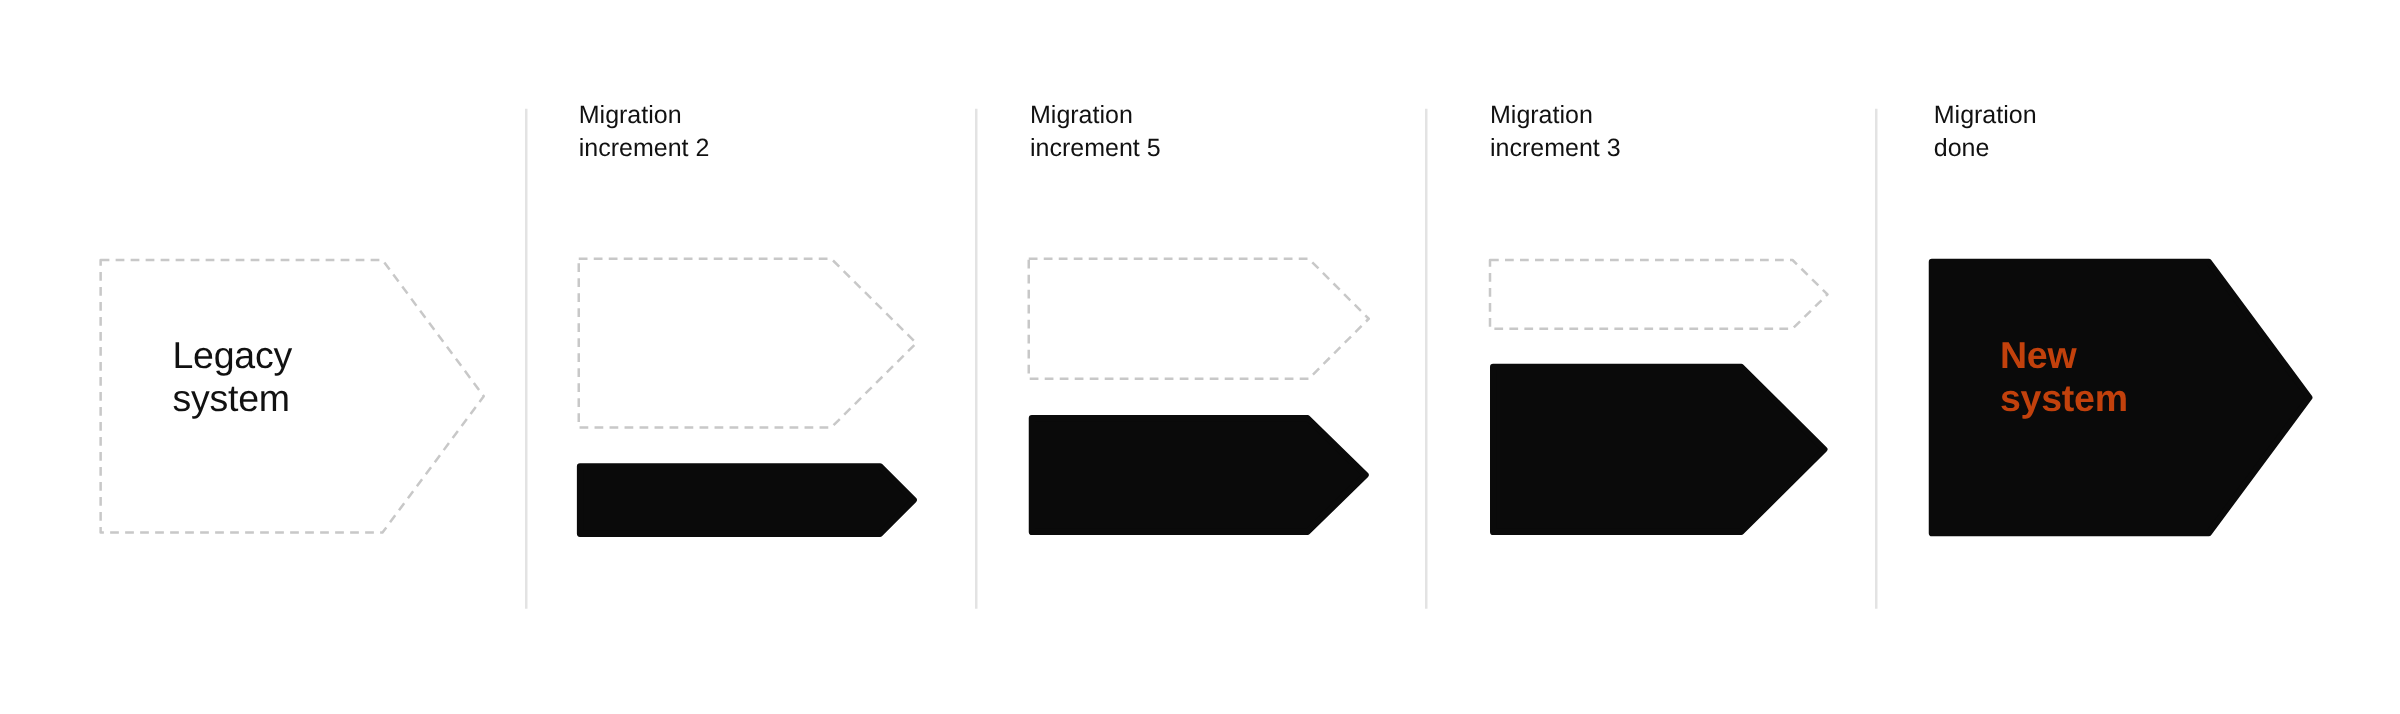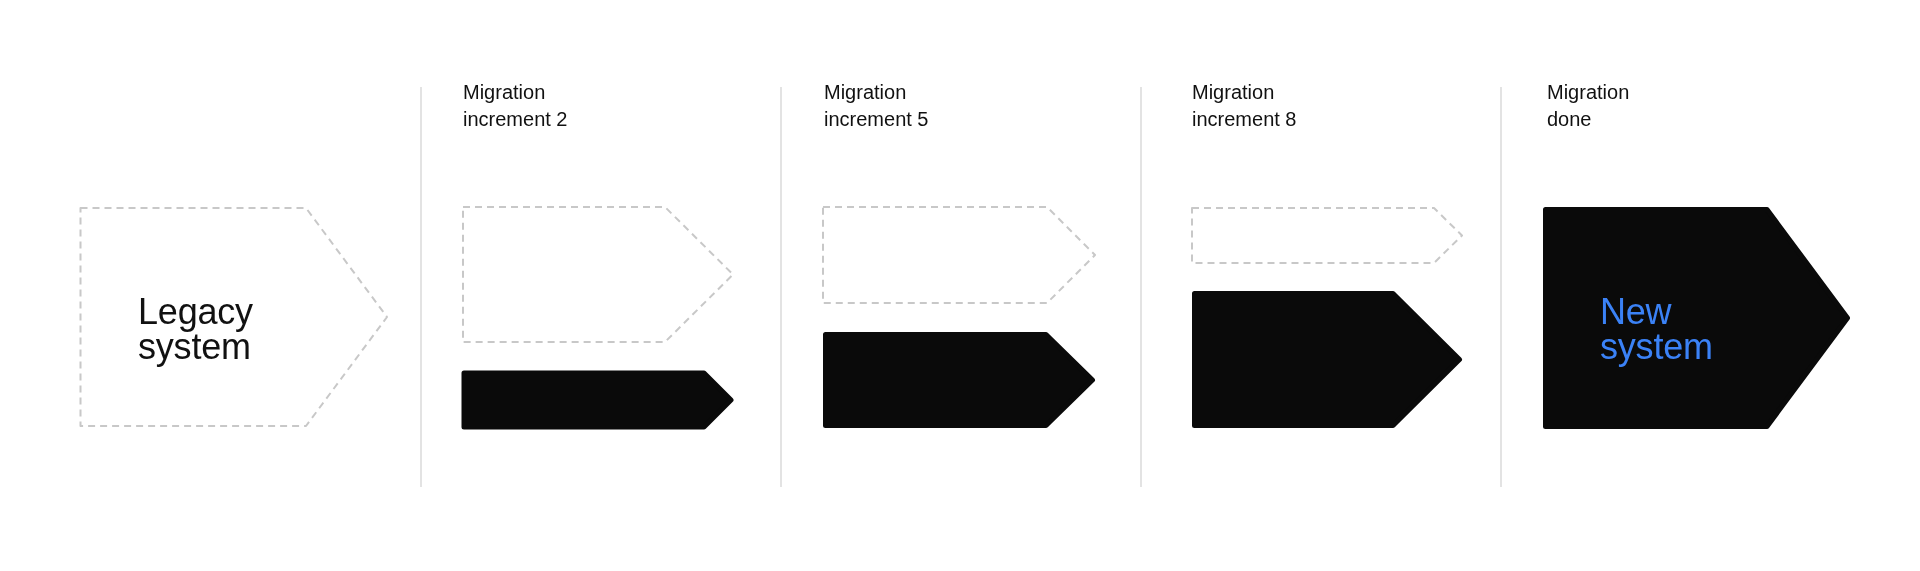--- a/index.html
+++ b/index.html
@@ -50,30 +50,30 @@
     font-size: 20px;
     line-height: 27px;
     font-weight: 500;
     color: #111111;
     letter-spacing: 0;
     white-space: nowrap;
   }
   .header span { display: block; }
   .shape-label {
     position: absolute;
-    top: 294px;
-    font-size: 36px;
+    top: 267px;
+    font-size: 30px;
     line-height: 35px;
     font-weight: 500;
     color: #111111;
     letter-spacing: -0.2px;
     white-space: nowrap;
   }
   .shape-label span { display: block; }
-  .label-light { color: #3b82f6; }
+  .label-light { color: #c2410c; font-weight: bold; }
 </style>
 </head>
 <body>
 
 <div class="canvas">
 
   <svg class="shapes" viewBox="0 0 1920 571" xmlns="http://www.w3.org/2000/svg">
 
     <path class="dashed" d="M 80.5 208 H 306 L 387 317 L 306 426 H 80.5 Z" stroke="#c8c8c8"></path>
 
@@ -97,21 +97,21 @@
   <div class="header" style="left:463px">
     <span>Migration</span>
     <span>increment 2</span>
   </div>
   <div class="header" style="left:824px">
     <span>Migration</span>
     <span>increment 5</span>
   </div>
   <div class="header" style="left:1192px">
     <span>Migration</span>
-    <span>increment 8</span>
+    <span>increment 3</span>
   </div>
   <div class="header" style="left:1547px">
     <span>Migration</span>
     <span>done</span>
   </div>
 
   <div class="shape-label" style="left:138px">
     <span>Legacy</span>
     <span>system</span>
   </div>

